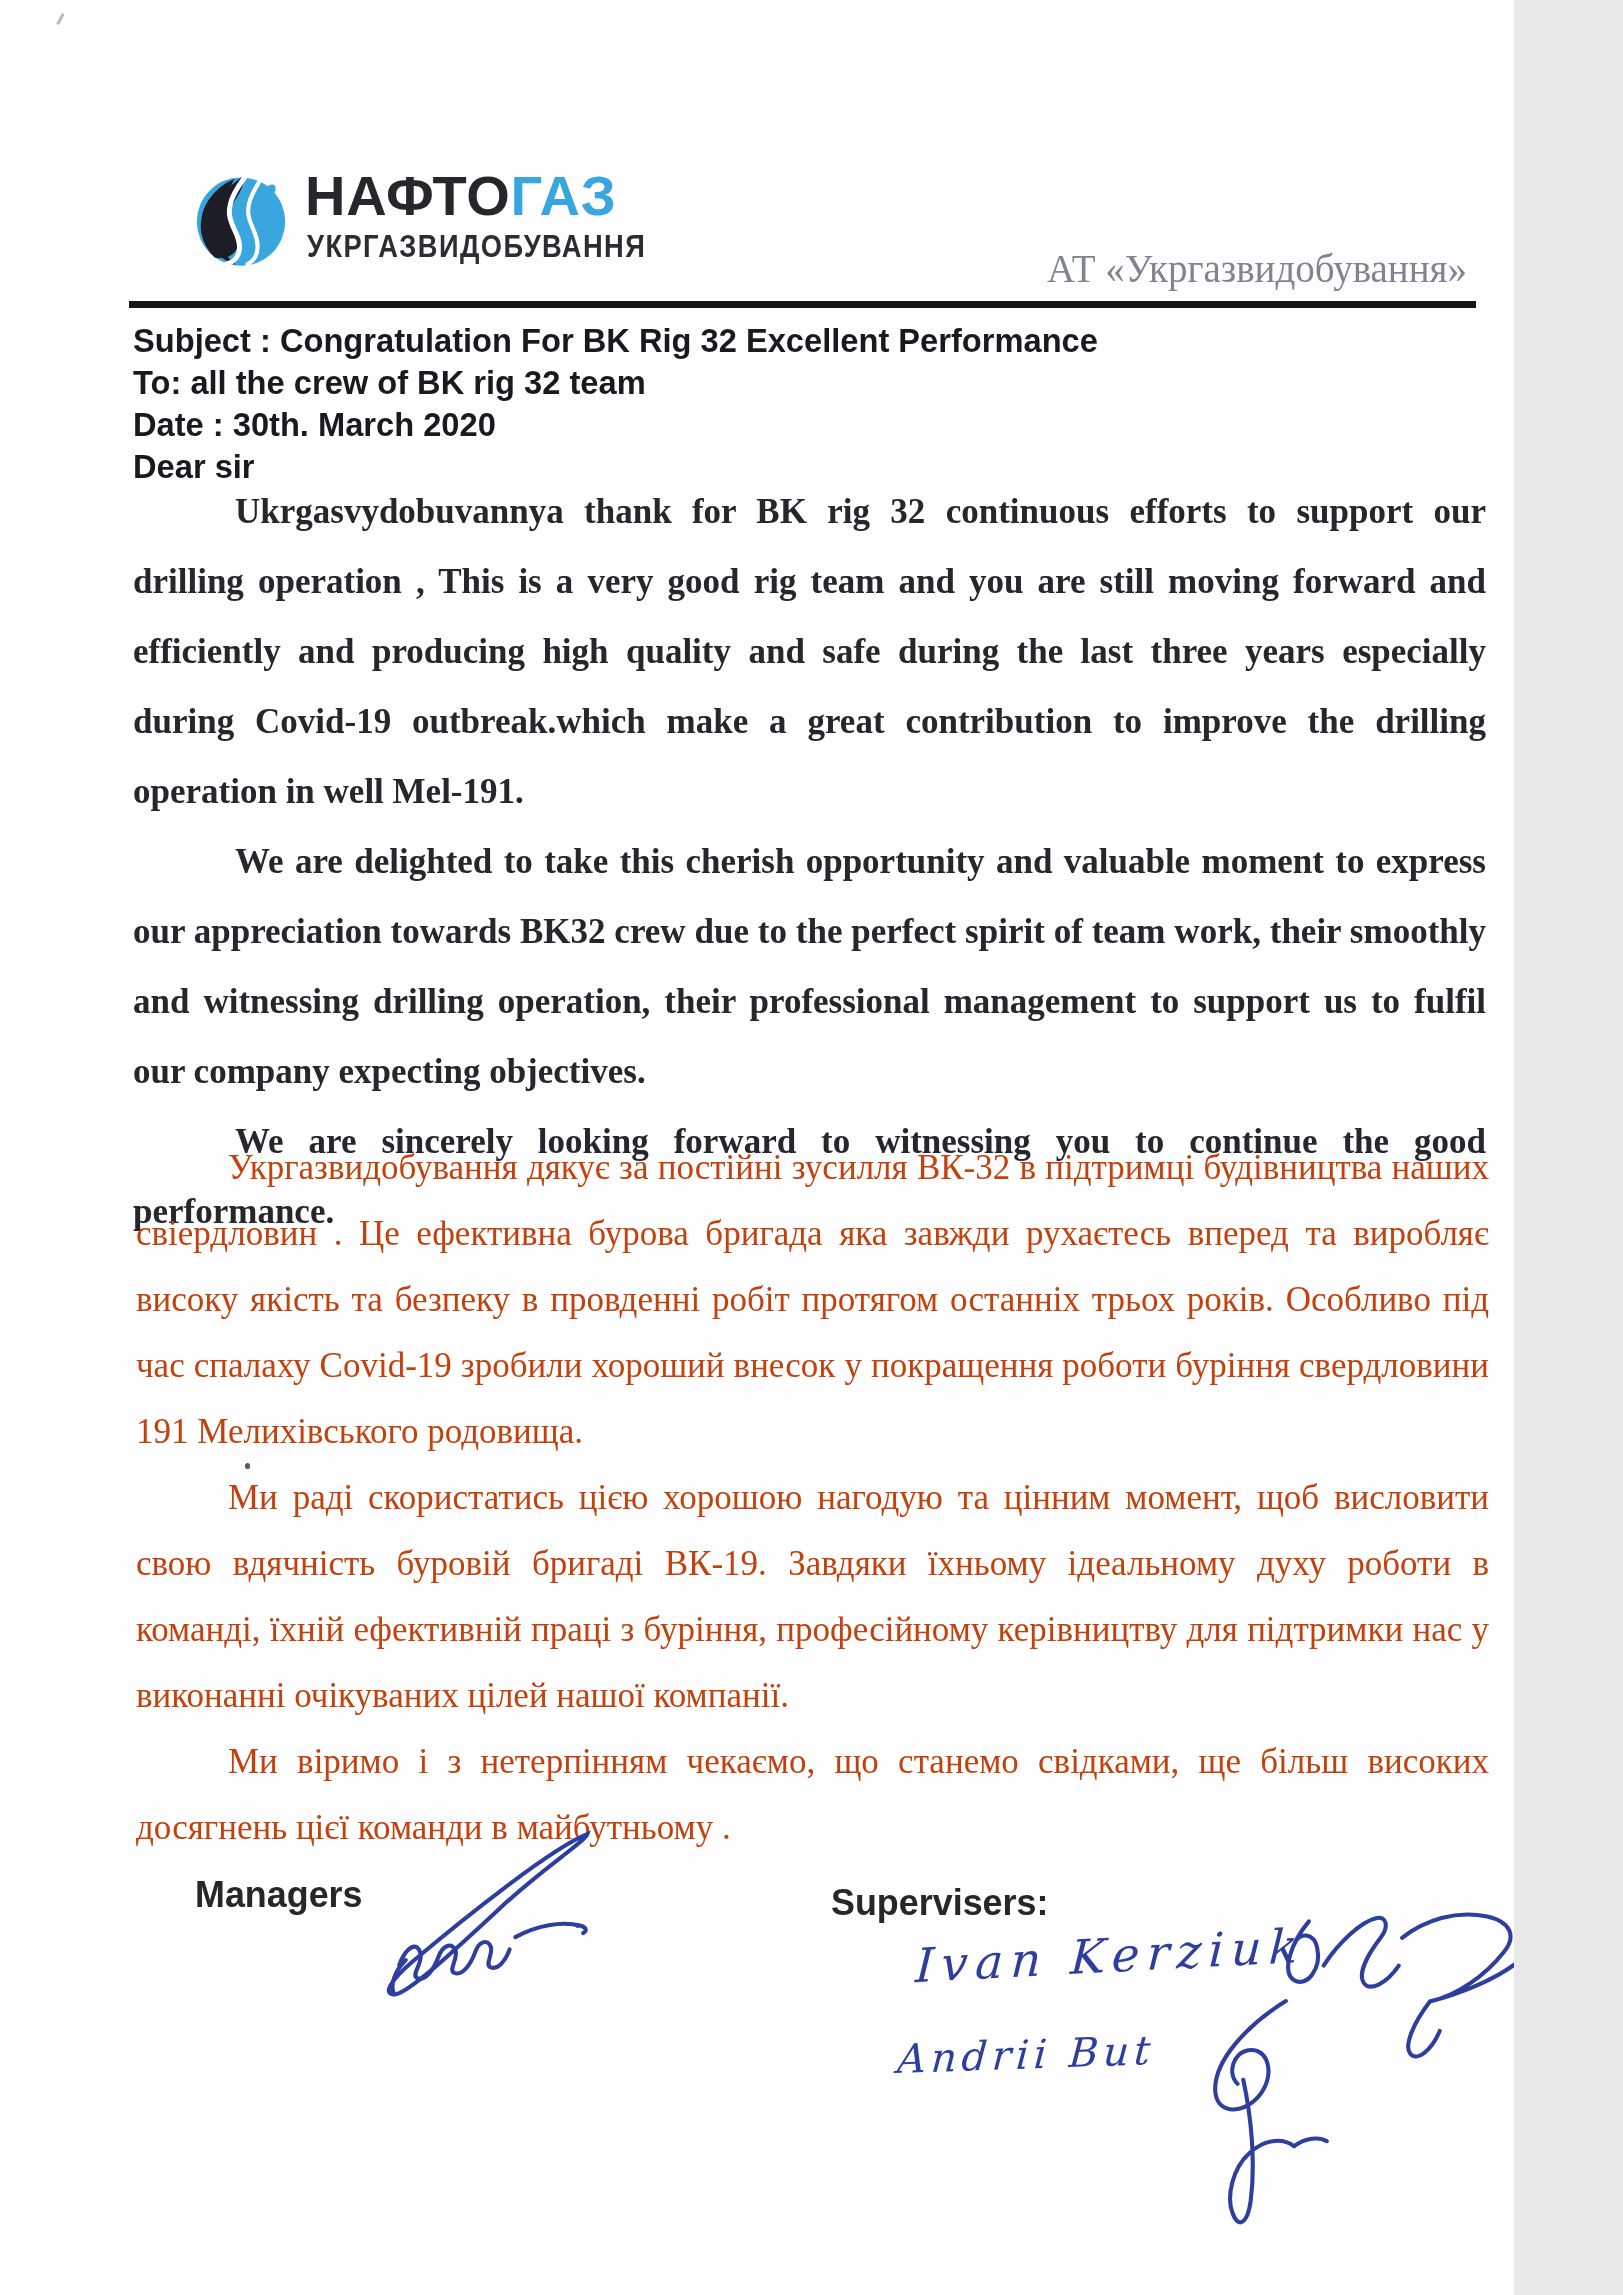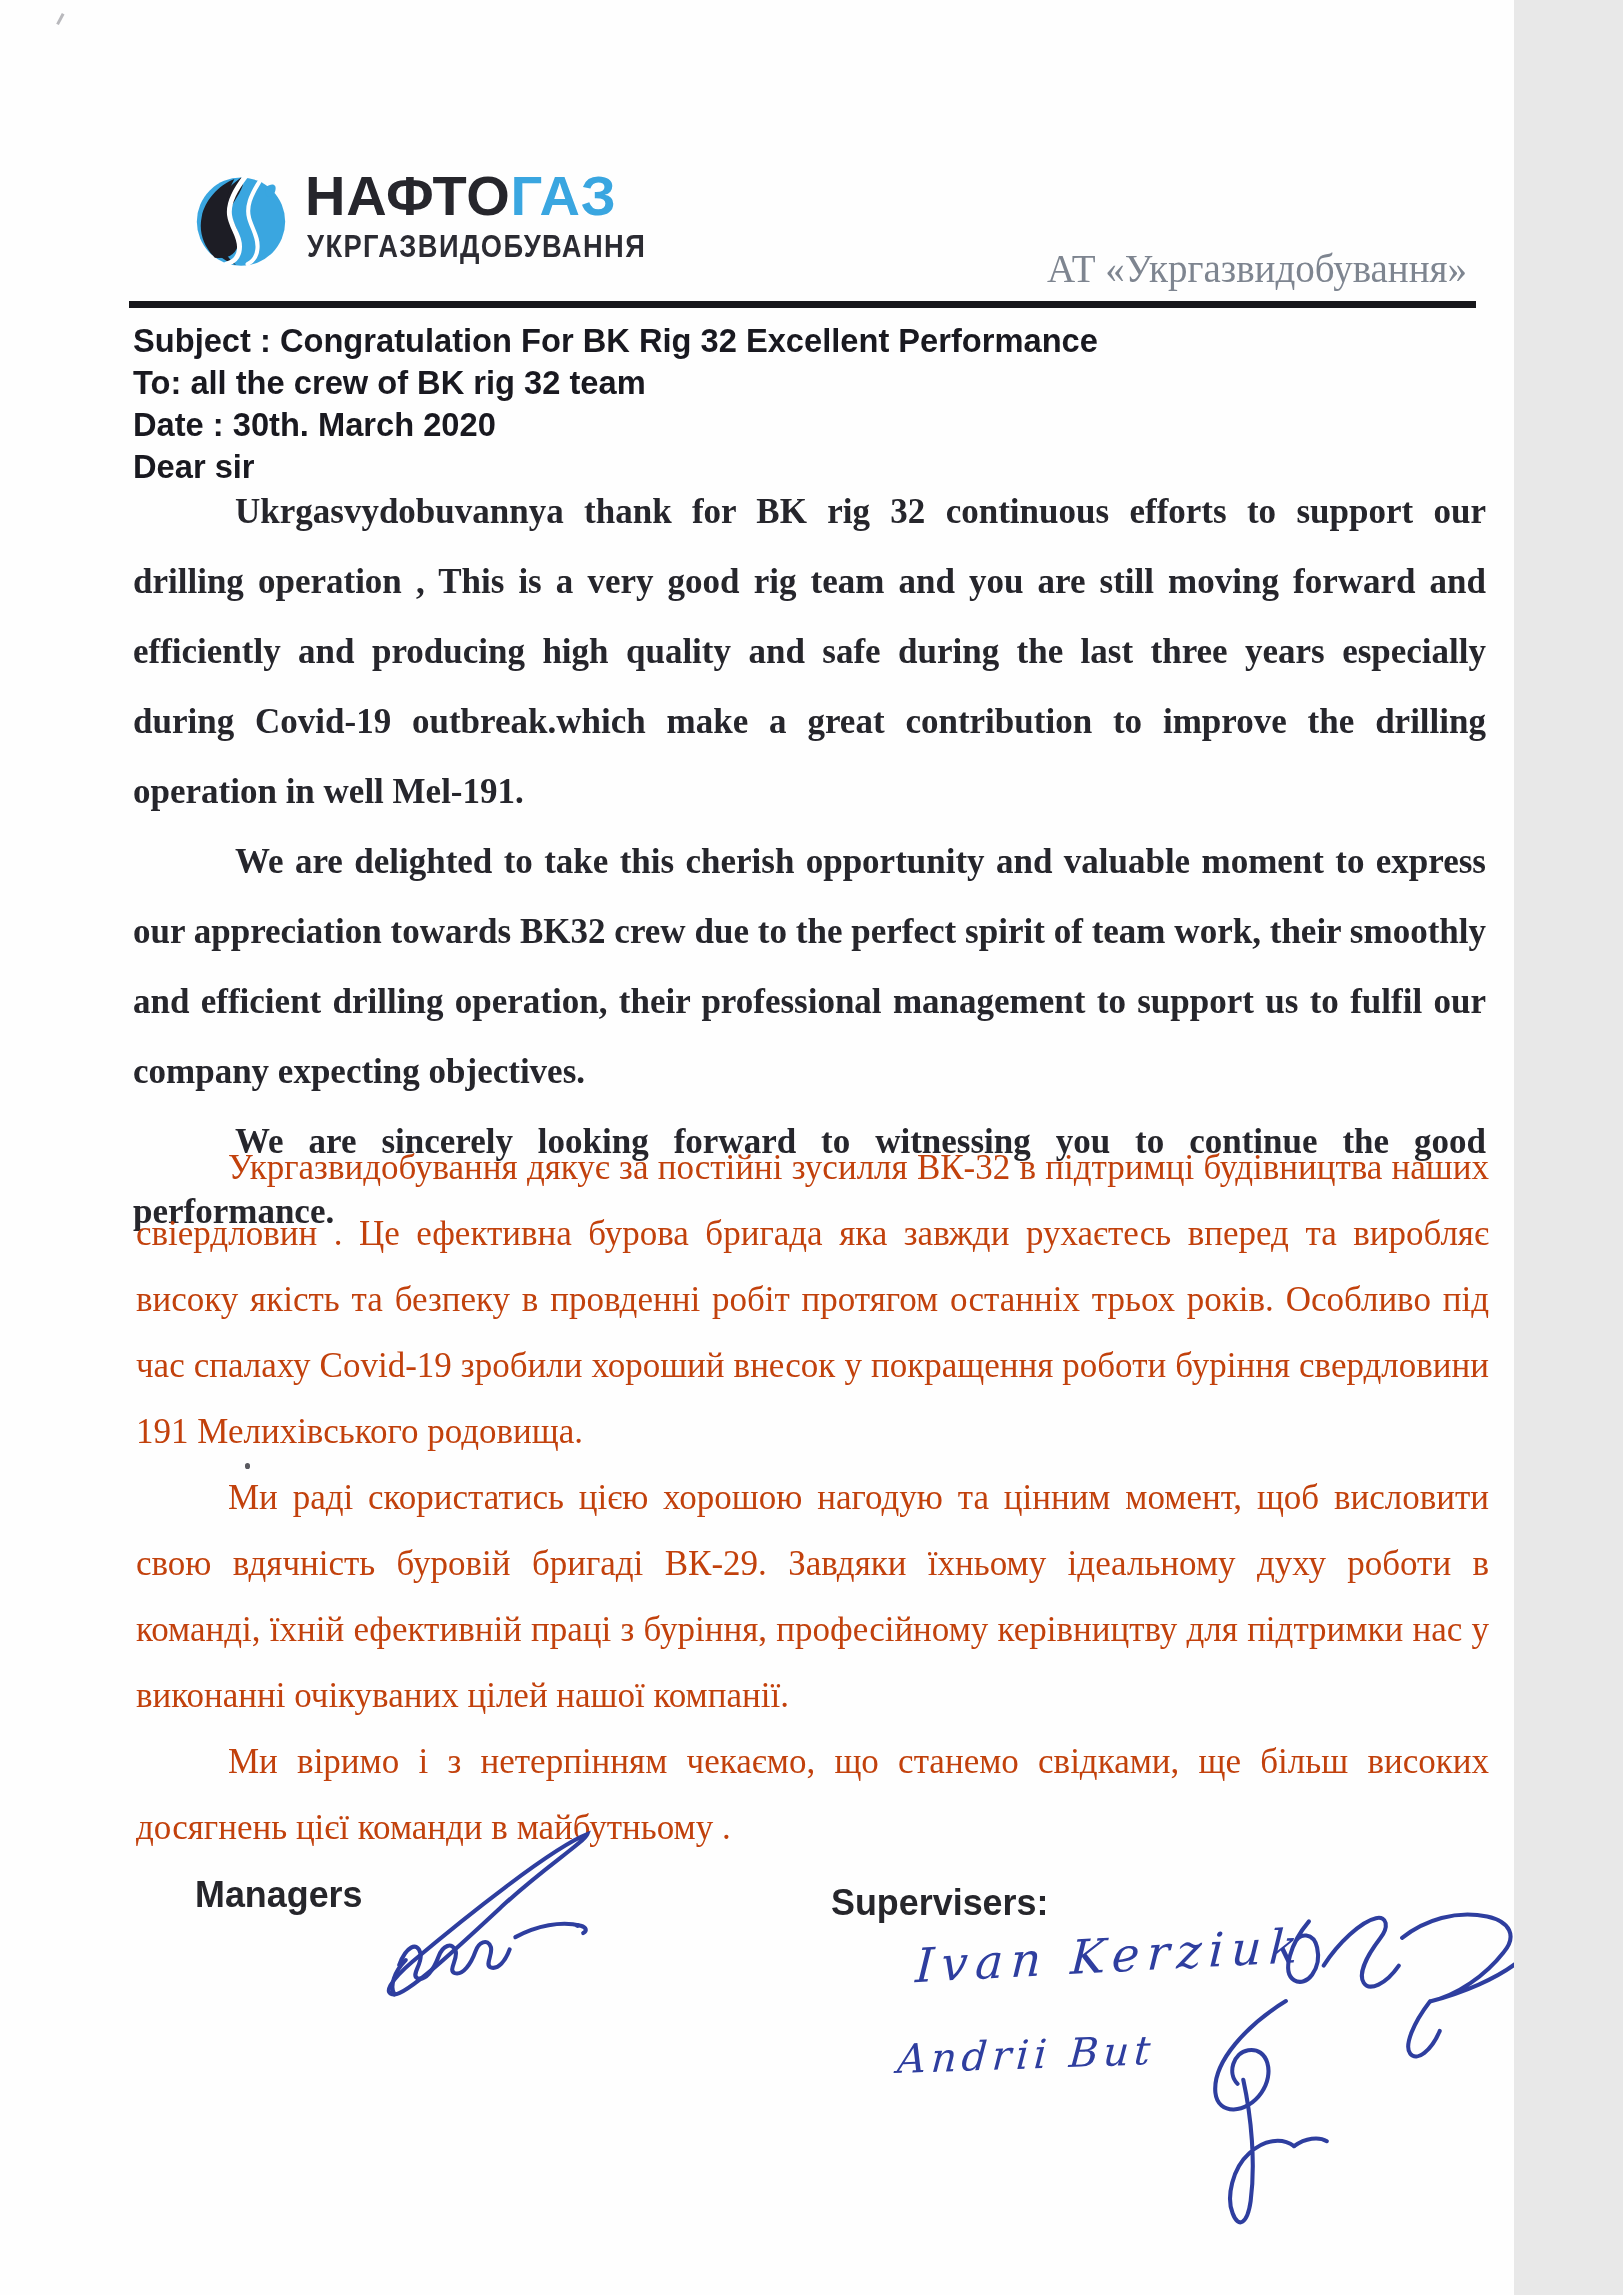--- a/index.html
+++ b/index.html
@@ -81,27 +81,27 @@
 
   <div class="meta">
     <div>Subject : Congratulation For BK Rig 32 Excellent Performance</div>
     <div>To: all the crew of BK rig 32 team</div>
     <div>Date : 30th. March 2020</div>
     <div>Dear sir</div>
   </div>
 
   <div class="body-en">
     <p>Ukrgasvydobuvannya thank for BK rig 32 continuous efforts to support our drilling operation ,  This is a very good rig team and you are still moving forward and efficiently and producing high quality and safe during the last three years especially during Covid-19 outbreak.which make a great contribution to improve the drilling operation in well Mel-191.</p>
-    <p>We are delighted to take this cherish opportunity and valuable moment to express our appreciation towards BK32 crew due to the perfect spirit of team work, their smoothly and efficient drilling operation, their professional management to support us to fulfil our company expecting objectives.</p>
+    <p>We are delighted to take this cherish opportunity and valuable moment to express our appreciation towards BK32 crew due to the perfect spirit of team work, their smoothly and witnessing drilling operation, their professional management to support us to fulfil our company expecting objectives.</p>
     <p>We are sincerely looking forward to witnessing you to continue  the good performance.</p>
   </div>
 
   <div class="body-uk">
     <p>Укргазвидобування дякує за постійні зусилля ВК-32 в підтримці будівництва наших свіердловин . Це ефективна бурова бригада яка завжди рухаєтесь вперед та виробляє високу якість та безпеку в провденні робіт протягом останніх трьох років. Особливо під час спалаху Covid-19 зробили хороший внесок у покращення роботи буріння свердловини 191 Мелихівського родовища.</p>
-    <p>Ми раді скористатись цією хорошою нагодую та цінним момент, щоб висловити свою вдячність буровій бригаді ВК-29. Завдяки їхньому ідеальному духу роботи в команді, їхній ефективній праці з буріння, професійному керівництву для підтримки нас у виконанні очікуваних цілей нашої компанії.</p>
+    <p>Ми раді скористатись цією хорошою нагодую та цінним момент, щоб висловити свою вдячність буровій бригаді ВК-19. Завдяки їхньому ідеальному духу роботи в команді, їхній ефективній праці з буріння, професійному керівництву для підтримки нас у виконанні очікуваних цілей нашої компанії.</p>
     <p>Ми віримо і з нетерпінням чекаємо, що станемо свідками, ще більш високих досягнень цієї команди в майбутньому .</p>
   </div>
 
   <div class="sig-label managers-label">Managers</div>
   <div class="sig-label supervisers-label">Supervisers:</div>
 
   <svg class="sig-svg sig-manager ink" width="278" height="180" viewBox="0 0 340 220">
     <g fill="none" stroke="currentColor" stroke-width="5" stroke-linecap="round">
       <path d="M300,16 C258,32 150,118 86,172 C58,196 50,212 64,212 C80,212 140,156 196,104 C248,56 296,26 300,16 Z"></path>
       <path d="M70,176 c8,-22 22,-30 26,-14 c3,12 -12,26 -4,30 c10,4 20,-10 26,-26 c5,-14 17,-19 21,-7 c3,10 -10,24 -1,27 c10,3 20,-12 25,-26 c4,-12 15,-17 19,-6 c3,9 -8,22 0,25 c9,3 18,-8 23,-22"></path>

